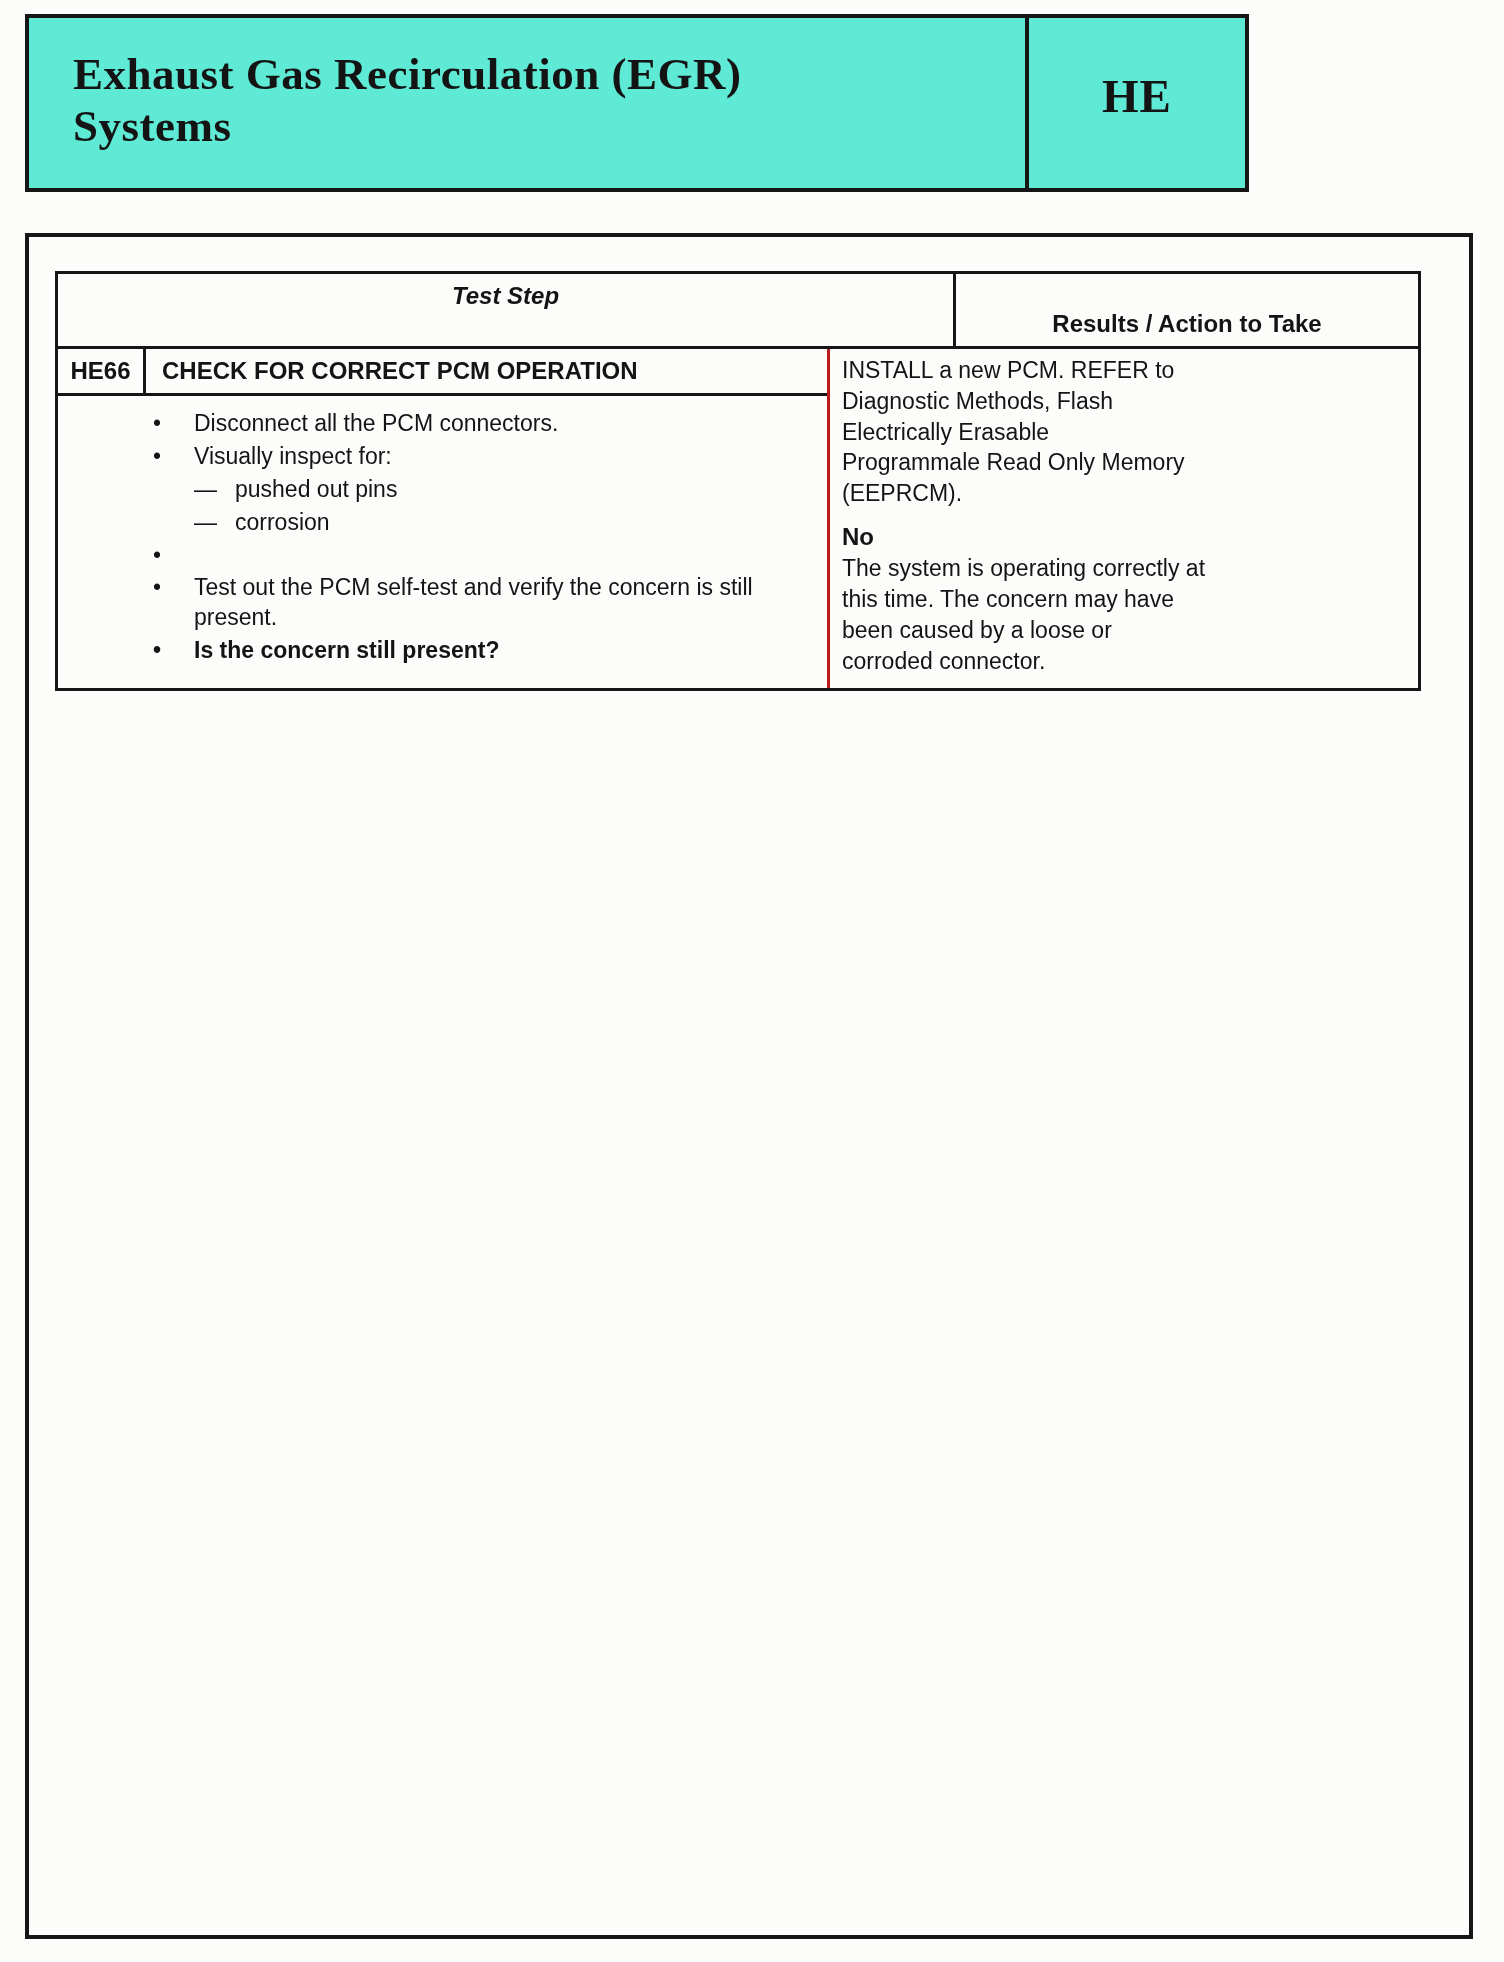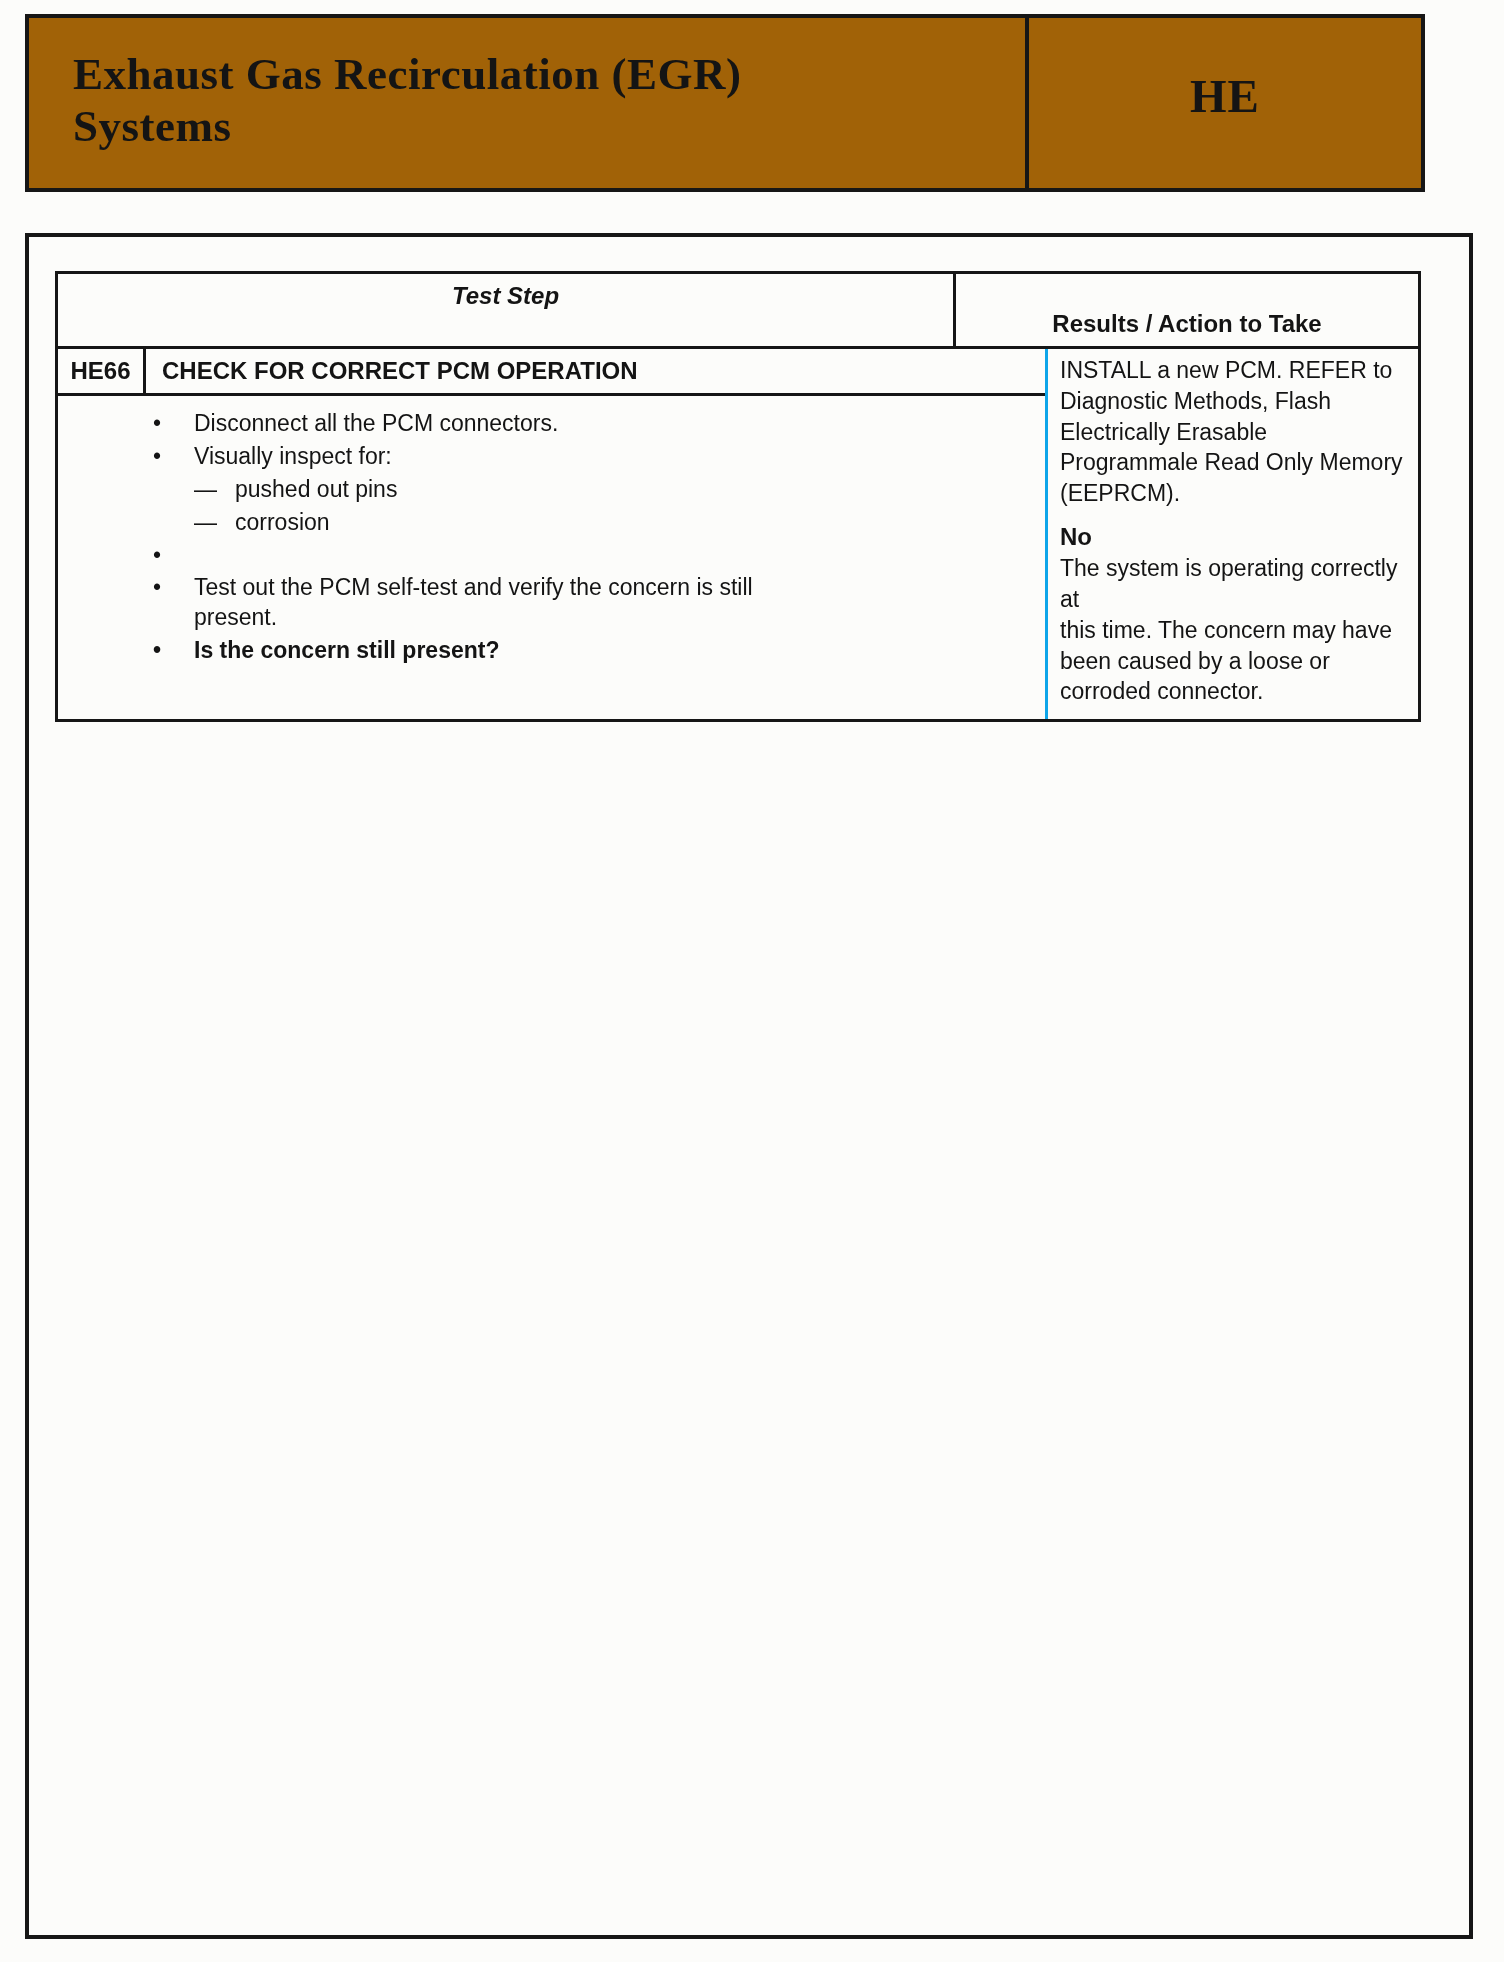--- a/index.html
+++ b/index.html
@@ -15,26 +15,26 @@
     font-family: "Liberation Sans", sans-serif;
     color: #141414;
     overflow: hidden;
   }
 
   
   .header-box {
     position: absolute;
     left: 25px;
     top: 14px;
-    width: 1400px;
+    width: 1224px;
     height: 178px;
     border: 4px solid #161616;
     display: flex;
     box-sizing: border-box;
-    background: #a16207;
+    background: #5eead4;
   }
   .header-title-cell {
     width: 996px;
     box-sizing: border-box;
     padding: 30px 0 0 44px;
   }
   .header-title {
     font-family: "Liberation Serif", serif;
     font-weight: bold;
     font-size: 45px;
@@ -92,22 +92,22 @@
   }
   .th-left {
     width: 898px;
     border-right: 3px solid #161616;
     font-style: italic;
   }
   .th-right { flex: 1; margin-top: 28px; }
 
   .tbody { display: flex; align-items: stretch; }
   .col-left {
-    width: 990px;
-    border-right: 3px solid #0ea5e9;
+    width: 772px;
+    border-right: 3px solid #b91c1c;
     box-sizing: border-box;
   }
   .step-title-row {
     display: flex;
     border-bottom: 3px solid #161616;
     align-items: stretch;
   }
   .step-id {
     width: 88px;
     border-right: 3px solid #161616;

